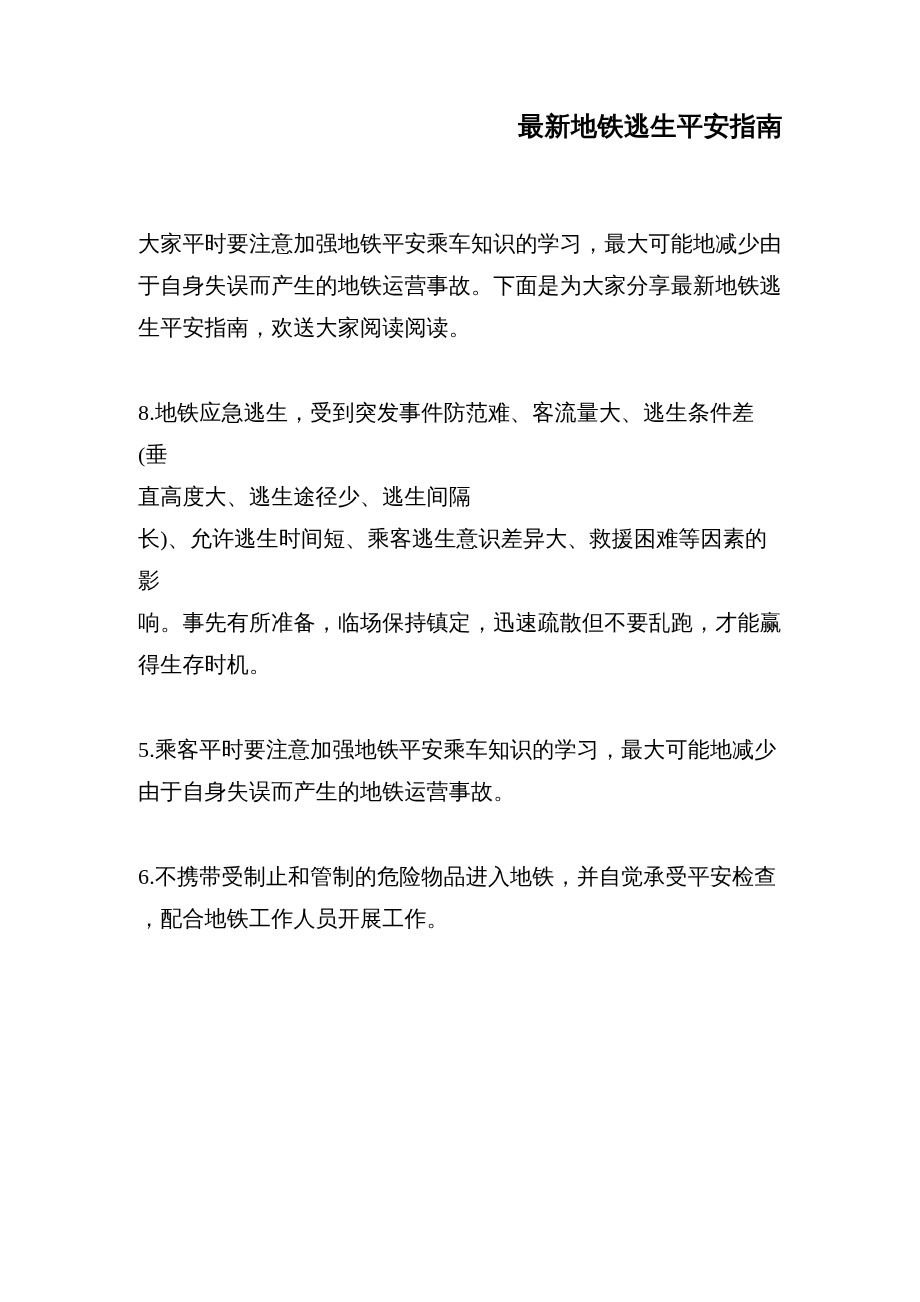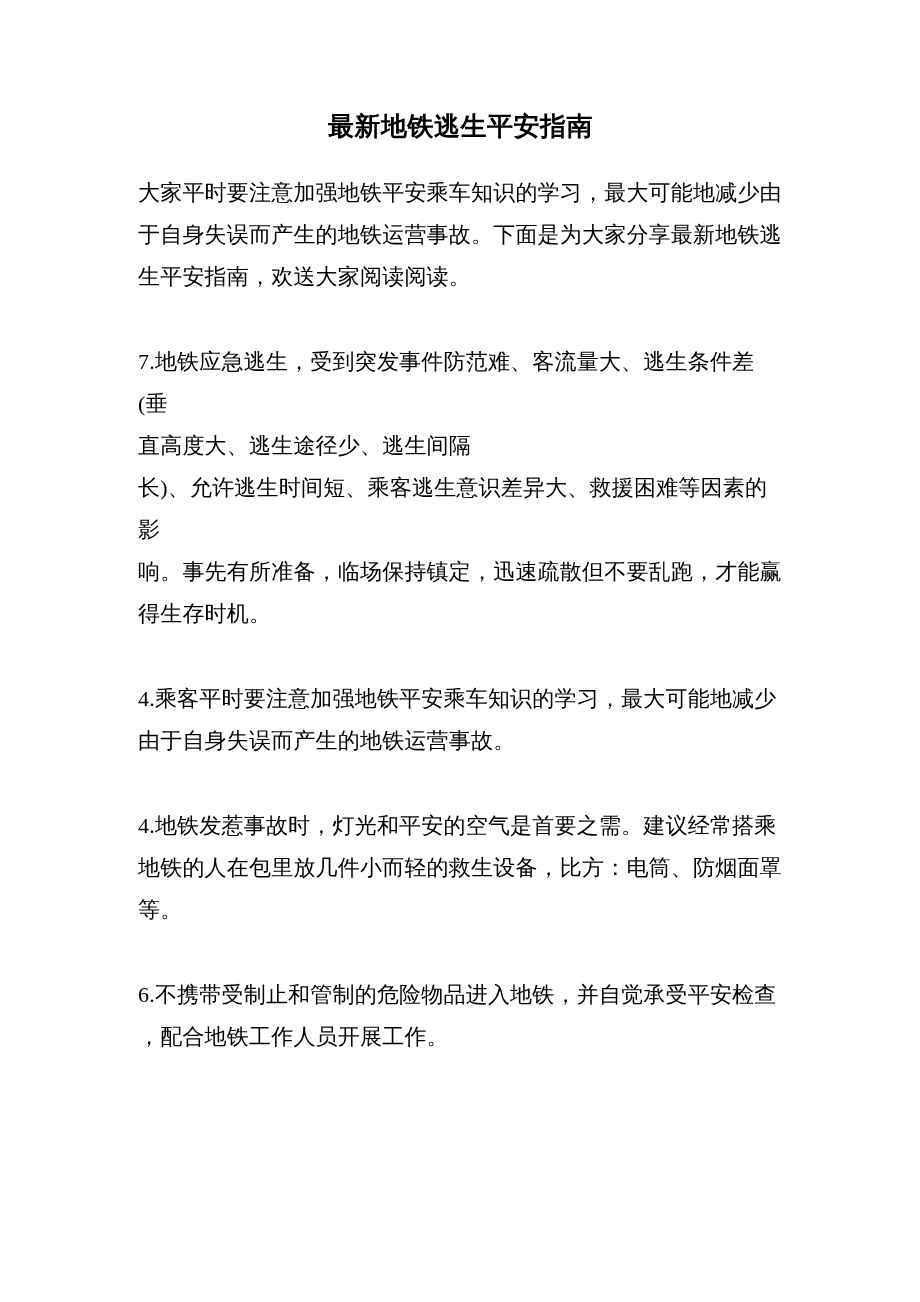--- a/index.html
+++ b/index.html
@@ -19,56 +19,53 @@
     width: 920px;
     height: 1302px;
     padding: 112px 137px 0 138px;
     background: #ffffff;
   }
   .doc-title {
     margin: 0;
     font-size: 26px;
     font-weight: bold;
     line-height: 30px;
-    text-align: center;
+    text-align: right;
     letter-spacing: 0.5px;
   }
   .para {
     margin: 43px 0 0 0;
     font-size: 22px;
     line-height: 42px;
     letter-spacing: 0.2px;
     white-space: pre-line;      
     text-align: left;
   }
   .para.first {
-    margin-top: 30px;
+    margin-top: 81px;
   }
 </style>
 </head>
 <body>
 
 <div class="page">
 
   <h1 class="doc-title">最新地铁逃生平安指南</h1>
 
   <p class="para first">大家平时要注意加强地铁平安乘车知识的学习，最大可能地减少由
 于自身失误而产生的地铁运营事故。下面是为大家分享最新地铁逃
 生平安指南，欢送大家阅读阅读。</p>
 
-  <p class="para">7.地铁应急逃生，受到突发事件防范难、客流量大、逃生条件差(垂
+  <p class="para">8.地铁应急逃生，受到突发事件防范难、客流量大、逃生条件差(垂
 直高度大、逃生途径少、逃生间隔
 长)、允许逃生时间短、乘客逃生意识差异大、救援困难等因素的影
 响。事先有所准备，临场保持镇定，迅速疏散但不要乱跑，才能赢
 得生存时机。</p>
 
-  <p class="para">4.乘客平时要注意加强地铁平安乘车知识的学习，最大可能地减少
+  <p class="para">5.乘客平时要注意加强地铁平安乘车知识的学习，最大可能地减少
 由于自身失误而产生的地铁运营事故。</p>
 
 
-  <p class="para">4.地铁发惹事故时，灯光和平安的空气是首要之需。建议经常搭乘
-地铁的人在包里放几件小而轻的救生设备，比方：电筒、防烟面罩
-等。</p>
 
   <p class="para">6.不携带受制止和管制的危险物品进入地铁，并自觉承受平安检查
 ，配合地铁工作人员开展工作。</p>
 
 </div>
 
 </body></html>

